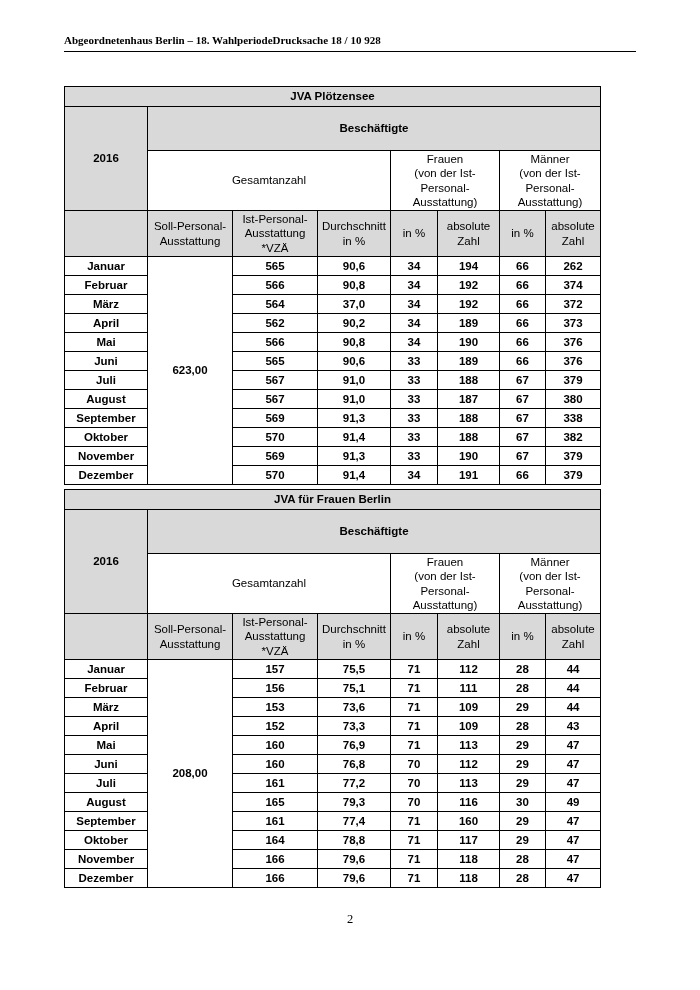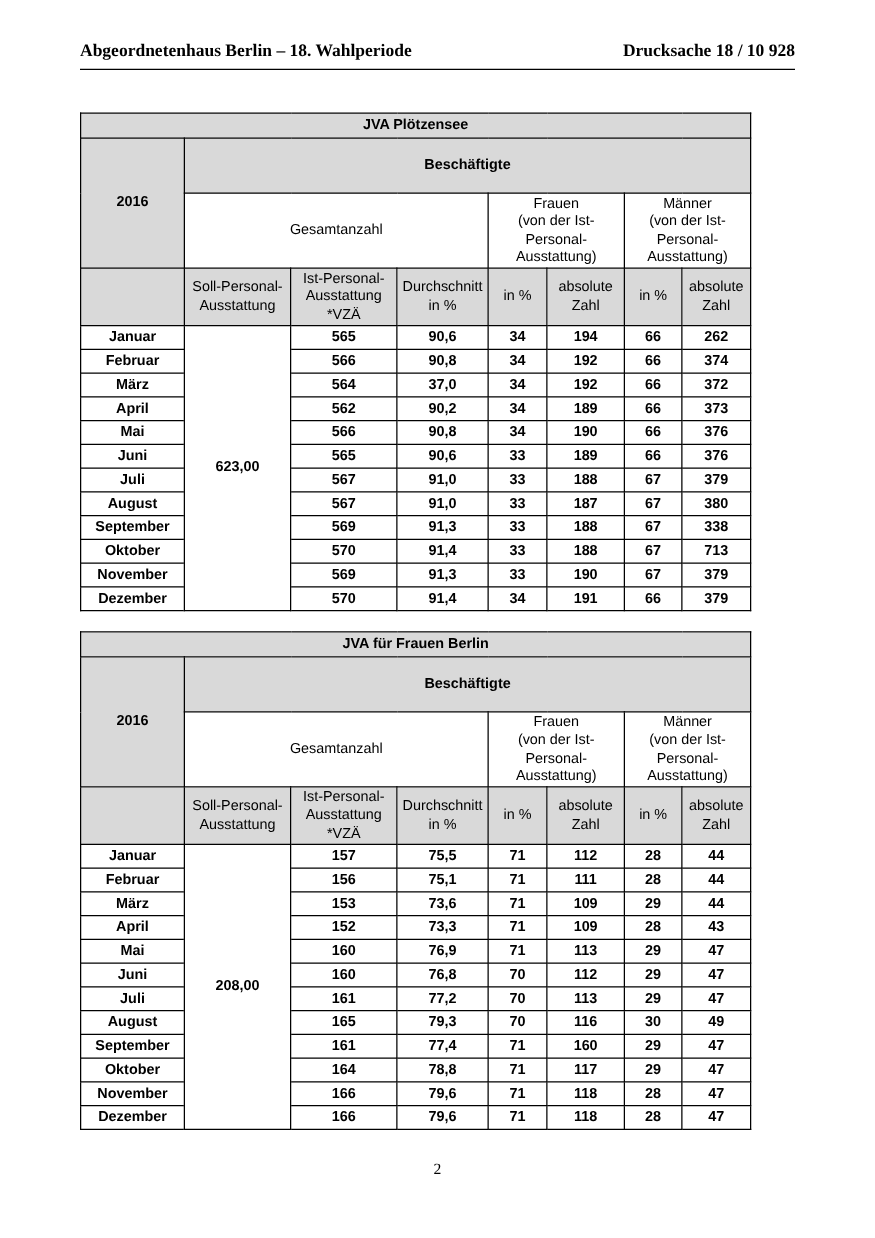--- a/index.html
+++ b/index.html
@@ -10,36 +10,35 @@
     color: #000;
   }
   .page {
     width: 700px; height: 990px;
     padding: 34px 64px 0 64px;
     background: #fff;
     position: relative;
   }
   .doc-header {
     display: flex;
-    justify-content: space-between;
     align-items: baseline;
     font-family: "Liberation Serif", serif;
     font-weight: bold;
-    font-size: 14px;
+    font-size: 11px;
     border-bottom: 1.2px solid #000;
     padding-bottom: 5px;
   }
   #tables { margin-top: 34px; }
   table.jva {
     border-collapse: collapse;
     table-layout: fixed;
     width: 536px;
     border: 1.5px solid #000;
   }
-  table.jva + table.jva { margin-top: 16px; }
+  table.jva + table.jva { margin-top: 4px; }
   table.jva td {
     border: 1px solid #000;
     font-size: 11.5px;
     line-height: 1.22;
     text-align: center;
     vertical-align: middle;
     padding: 1px 2px;
     overflow: hidden;
     background: #fff;
   }
@@ -199,21 +198,21 @@
             <td>67</td>
             <td>338</td>
           </tr>
           <tr class="data-row">
             <td class="month">Oktober</td>
             <td>570</td>
             <td>91,4</td>
             <td>33</td>
             <td>188</td>
             <td>67</td>
-            <td>713</td>
+            <td>382</td>
           </tr>
           <tr class="data-row">
             <td class="month">November</td>
             <td>569</td>
             <td>91,3</td>
             <td>33</td>
             <td>190</td>
             <td>67</td>
             <td>379</td>
           </tr>

